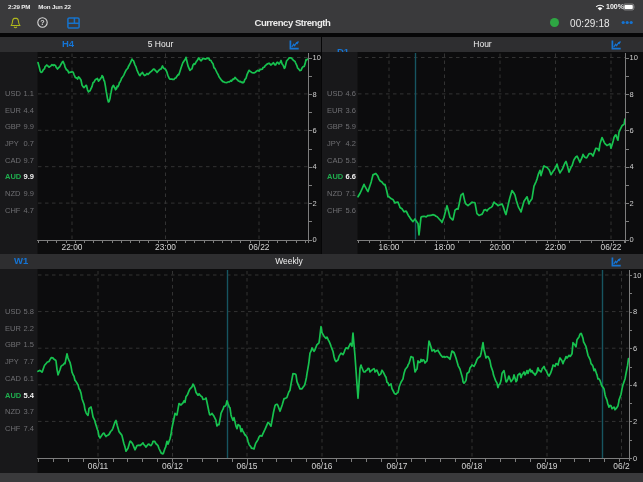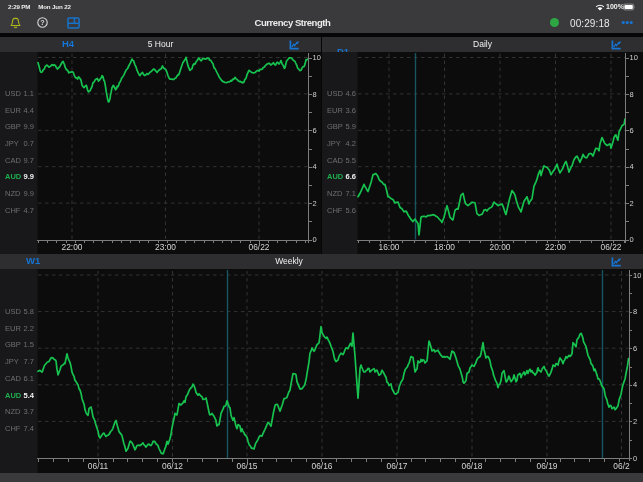--- a/index.html
+++ b/index.html
@@ -44,21 +44,21 @@
  <circle cx="2.2" cy="2.5" r="1.6" fill="#1574d4"></circle>
     <circle cx="6.2" cy="2.5" r="1.6" fill="#1574d4"></circle>
     <circle cx="10.2" cy="2.5" r="1.6" fill="#1574d4"></circle>
 </svg>
 
 <div class="abs" style="left:0;top:37px;width:320.5px;height:15px;background:#2e2e30;"></div>
 <div class="abs" style="left:321.5px;top:37px;width:321.5px;height:15px;background:#2e2e30;"></div>
 <div class="abs" style="left:14px;top:38px;font-size:9.5px;font-weight:bold;color:#1574d4;margin-left:48px;">H4</div>
 <div class="abs" style="left:0;top:38.5px;width:321px;text-align:center;font-size:8.5px;font-weight:500;color:#f0f0f0;">5 Hour</div>
 <div class="abs" style="left:337px;top:46px;font-size:9.5px;font-weight:bold;color:#1574d4;">D1</div>
-<div class="abs" style="left:322px;top:38.5px;width:321px;text-align:center;font-size:8.5px;font-weight:500;color:#f0f0f0;">Daily</div>
+<div class="abs" style="left:322px;top:38.5px;width:321px;text-align:center;font-size:8.5px;font-weight:500;color:#f0f0f0;">Hour</div>
 <svg class="abs" style="left:289px;top:39.5px" width="10" height="10" viewBox="0 0 10 10">
  <path d="M1.4 0.5 V8.6 H9.7" fill="none" stroke="#1574d4" stroke-width="1.7"></path>
  <path d="M2.8 7 L4.6 4.4 L5.6 5.6 L7.6 2.7 L8.2 3.4 L9.4 1.4" fill="none" stroke="#1574d4" stroke-width="1.3"></path>
 </svg>
 <svg class="abs" style="left:611px;top:39.5px" width="10" height="10" viewBox="0 0 10 10">
  <path d="M1.4 0.5 V8.6 H9.7" fill="none" stroke="#1574d4" stroke-width="1.7"></path>
  <path d="M2.8 7 L4.6 4.4 L5.6 5.6 L7.6 2.7 L8.2 3.4 L9.4 1.4" fill="none" stroke="#1574d4" stroke-width="1.3"></path>
 </svg>
 
 <svg class="abs" style="left:0;top:52px" width="321" height="202" viewBox="0 0 321 202">
@@ -218,21 +218,21 @@
     <text x="23.5" y="110.6" font-size="7.5" fill="#6f6f73">5.5</text>
     <text x="5" y="127.2" font-size="7.5" fill="#1fae4e" font-weight="bold">AUD</text>
     <text x="23.5" y="127.2" font-size="7.5" fill="#f2f2f2" font-weight="bold">6.6</text>
     <text x="5" y="143.9" font-size="7.5" fill="#6f6f73">NZD</text>
     <text x="23.5" y="143.9" font-size="7.5" fill="#6f6f73">7.1</text>
     <text x="5" y="160.5" font-size="7.5" fill="#6f6f73">CHF</text>
     <text x="23.5" y="160.5" font-size="7.5" fill="#6f6f73">5.6</text>
   </svg>
 
 <div class="abs" style="left:0;top:254px;width:643px;height:15px;background:#2e2e30;"></div>
-<div class="abs" style="left:14px;top:255px;font-size:9.5px;font-weight:bold;color:#1574d4;margin-left:12px;">W1</div>
+<div class="abs" style="left:14px;top:255px;font-size:9.5px;font-weight:bold;color:#1574d4;">W1</div>
 <div class="abs" style="left:0;top:256px;width:578px;text-align:center;font-size:8.5px;font-weight:500;color:#f0f0f0;">Weekly</div>
 <svg class="abs" style="left:611px;top:256.5px" width="10" height="10" viewBox="0 0 10 10">
  <path d="M1.4 0.5 V8.6 H9.7" fill="none" stroke="#1574d4" stroke-width="1.7"></path>
  <path d="M2.8 7 L4.6 4.4 L5.6 5.6 L7.6 2.7 L8.2 3.4 L9.4 1.4" fill="none" stroke="#1574d4" stroke-width="1.3"></path>
 </svg>
 
 <svg class="abs" style="left:0;top:269px" width="643" height="204" viewBox="0 0 643 204">
     <rect x="0" y="0" width="643" height="204" fill="#0c0c0d"></rect>
     <rect x="0" y="0" width="37.5" height="204" fill="#18181a"></rect>
     <line x1="38" y1="152.4" x2="628.5" y2="152.4" stroke="#333333" stroke-width="1" stroke-dasharray="3.5,3.5"></line>

